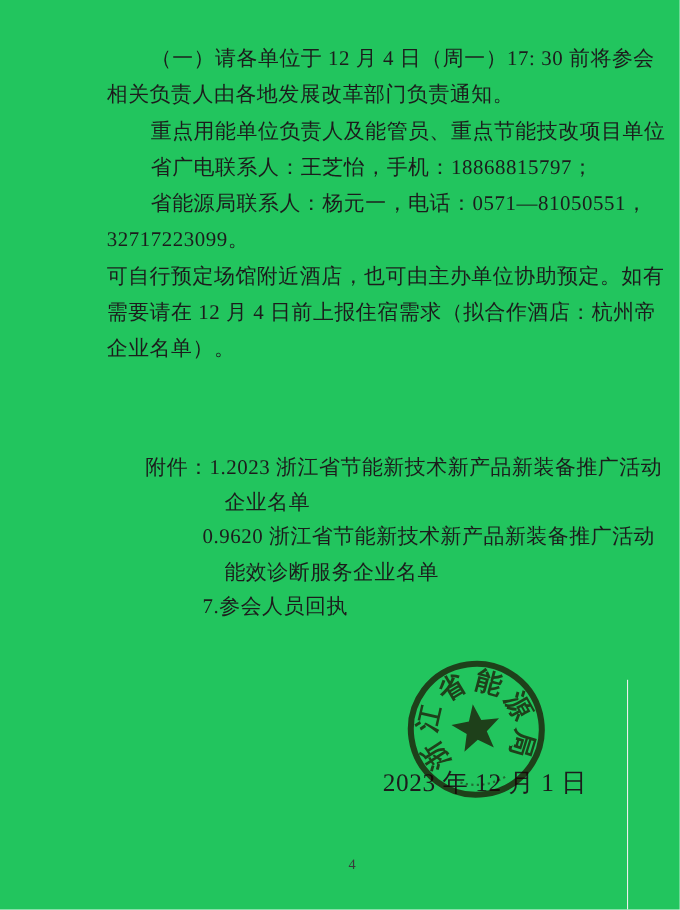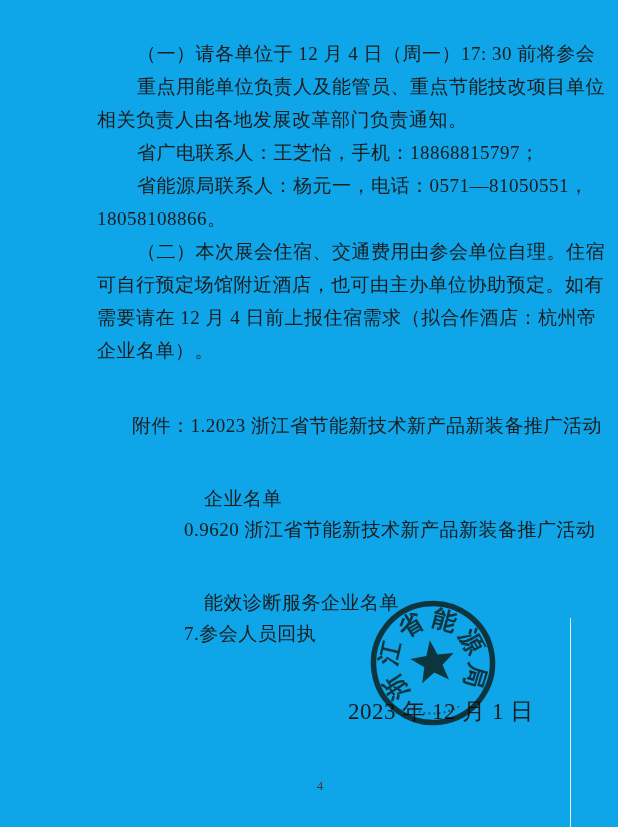--- a/index.html
+++ b/index.html
@@ -1,19 +1,19 @@
 <!DOCTYPE html>
 <html><head>
 <meta charset="utf-8">
 <style>
   html,body { margin:0; padding:0; background:#ffffff; }
   .page {
     position:relative;
     width:618px; height:827px;
-    background:#0ea5e9;
+    background:#22c55e;
     overflow:hidden;
     font-family:"Liberation Serif","DejaVu Serif",serif;
     color:#1c1c1c;
   }
   .body-text {
     position:absolute;
     left:97px; top:37px;
     width:450px;
     font-size:19px;
     line-height:33px;
@@ -25,21 +25,21 @@
     position:absolute;
     left:132px; top:410px;
     width:420px;
     font-size:19px;
     line-height:31.5px;
     letter-spacing:0.5px;
   }
   .att-first { white-space:nowrap; }
   .att-label { display:inline-block; min-width:52px; }
   .att-item  { padding-left:52px; white-space:nowrap; }
-  .att-cont  { padding-left:72px; white-space:nowrap;margin-top:41px; }
+  .att-cont  { padding-left:72px; white-space:nowrap; }
   .closing-name {
     position:absolute;
     left:359px; top:622px;
     font-size:19px; letter-spacing:1px;
     white-space:nowrap;
   }
   .closing-date {
     position:absolute;
     left:348px; top:696px;
     font-size:23px; letter-spacing:0.5px;
@@ -68,26 +68,25 @@
     background:#ededed;
   }
 </style>
 </head>
 <body>
 
 <div class="page">
 
   <div class="body-text">
     <div class="line indent">（一）请各单位于 12 月 4 日（周一）17: 30 前将参会</div>
+    <div class="line">相关负责人由各地发展改革部门负责通知。</div>
     <div class="line indent">重点用能单位负责人及能管员、重点节能技改项目单位</div>
-    <div class="line">相关负责人由各地发展改革部门负责通知。</div>
     <div class="line indent">省广电联系人：王芝怡，手机：18868815797；</div>
     <div class="line indent">省能源局联系人：杨元一，电话：0571—81050551，</div>
-    <div class="line">18058108866。</div>
-    <div class="line indent">（二）本次展会住宿、交通费用由参会单位自理。住宿</div>
+    <div class="line">32717223099。</div>
     <div class="line">可自行预定场馆附近酒店，也可由主办单位协助预定。如有</div>
     <div class="line">需要请在 12 月 4 日前上报住宿需求（拟合作酒店：杭州帝</div>
     <div class="line">企业名单）。</div>
   </div>
 
   <div class="attachment">
     <div class="att-first">
       <span class="att-label">附件：</span><span>1.2023 浙江省节能新技术新产品新装备推广活动</span>
     </div>
     <div class="att-cont">企业名单</div>

